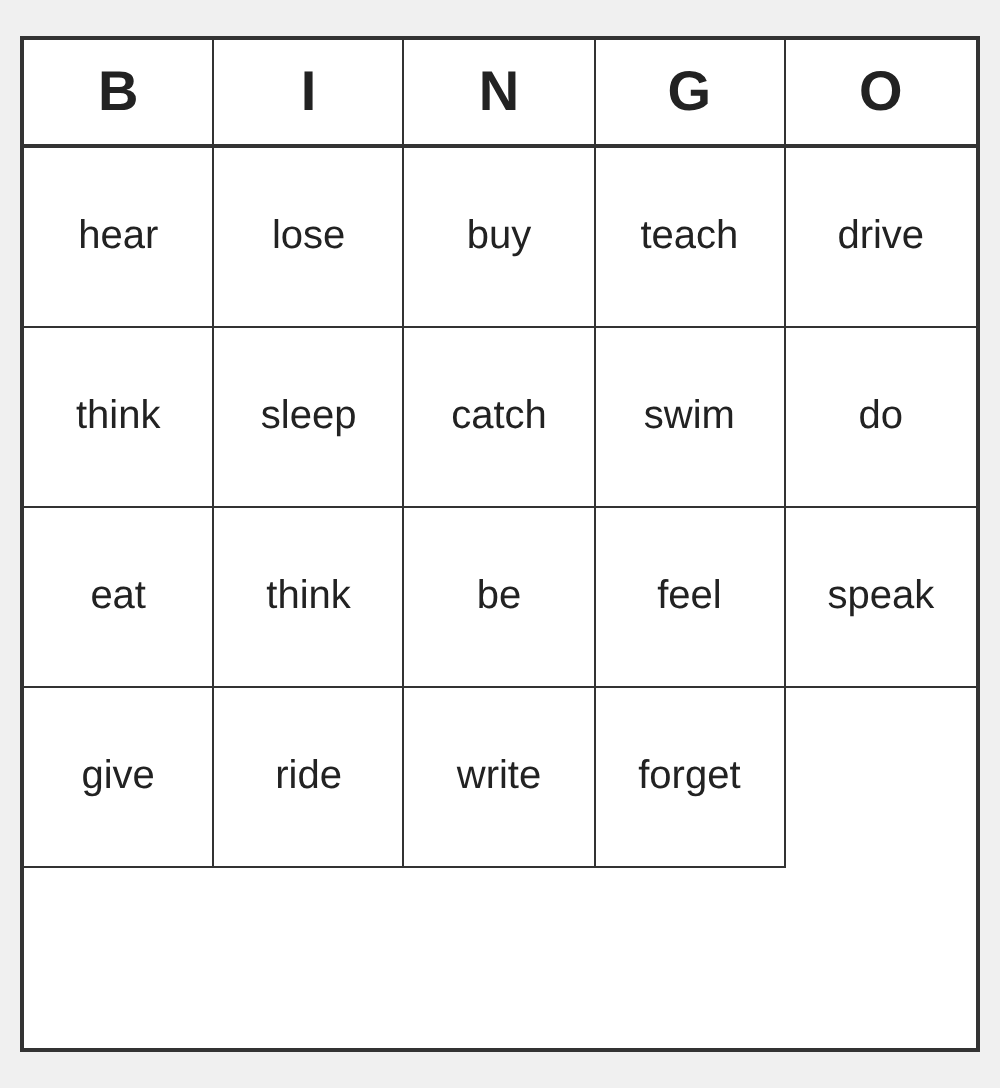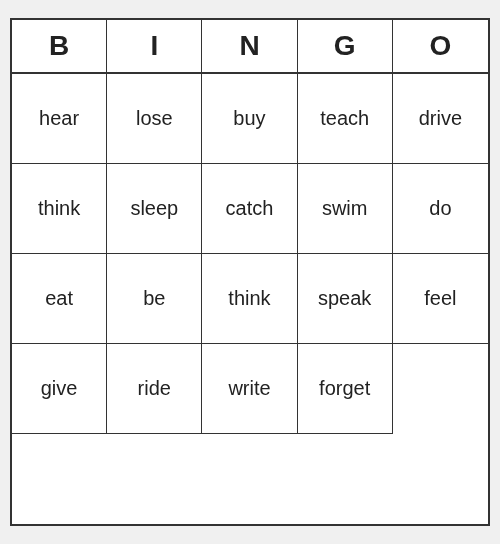--- a/index.html
+++ b/index.html
@@ -89,22 +89,22 @@
       <div class="bingo-cell">lose</div>
       <div class="bingo-cell">buy</div>
       <div class="bingo-cell">teach</div>
       <div class="bingo-cell">drive</div>
       <div class="bingo-cell">think</div>
       <div class="bingo-cell">sleep</div>
       <div class="bingo-cell">catch</div>
       <div class="bingo-cell">swim</div>
       <div class="bingo-cell">do</div>
       <div class="bingo-cell">eat</div>
+      <div class="bingo-cell">think</div>
       <div class="bingo-cell">be</div>
-      <div class="bingo-cell">think</div>
+      <div class="bingo-cell">feel</div>
       <div class="bingo-cell">speak</div>
-      <div class="bingo-cell">feel</div>
       <div class="bingo-cell">give</div>
       <div class="bingo-cell">ride</div>
       <div class="bingo-cell">write</div>
       <div class="bingo-cell">forget</div>
     </div>
 </div>
 
 </body></html>

